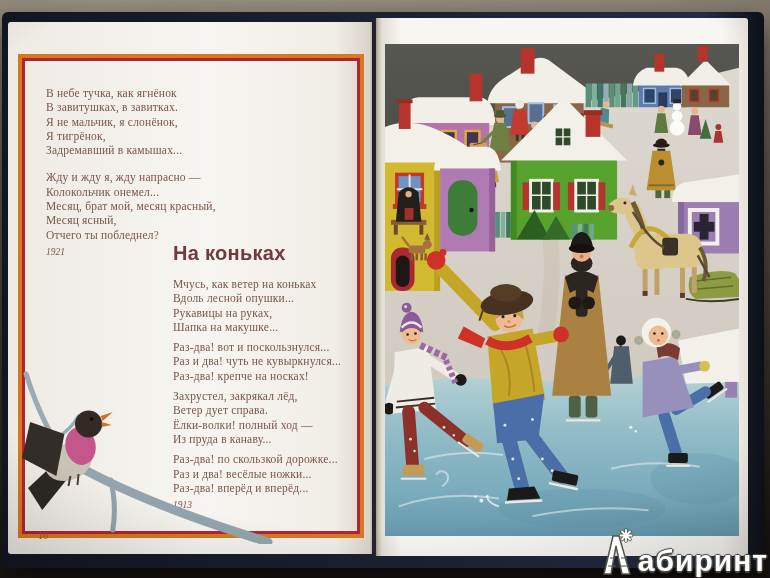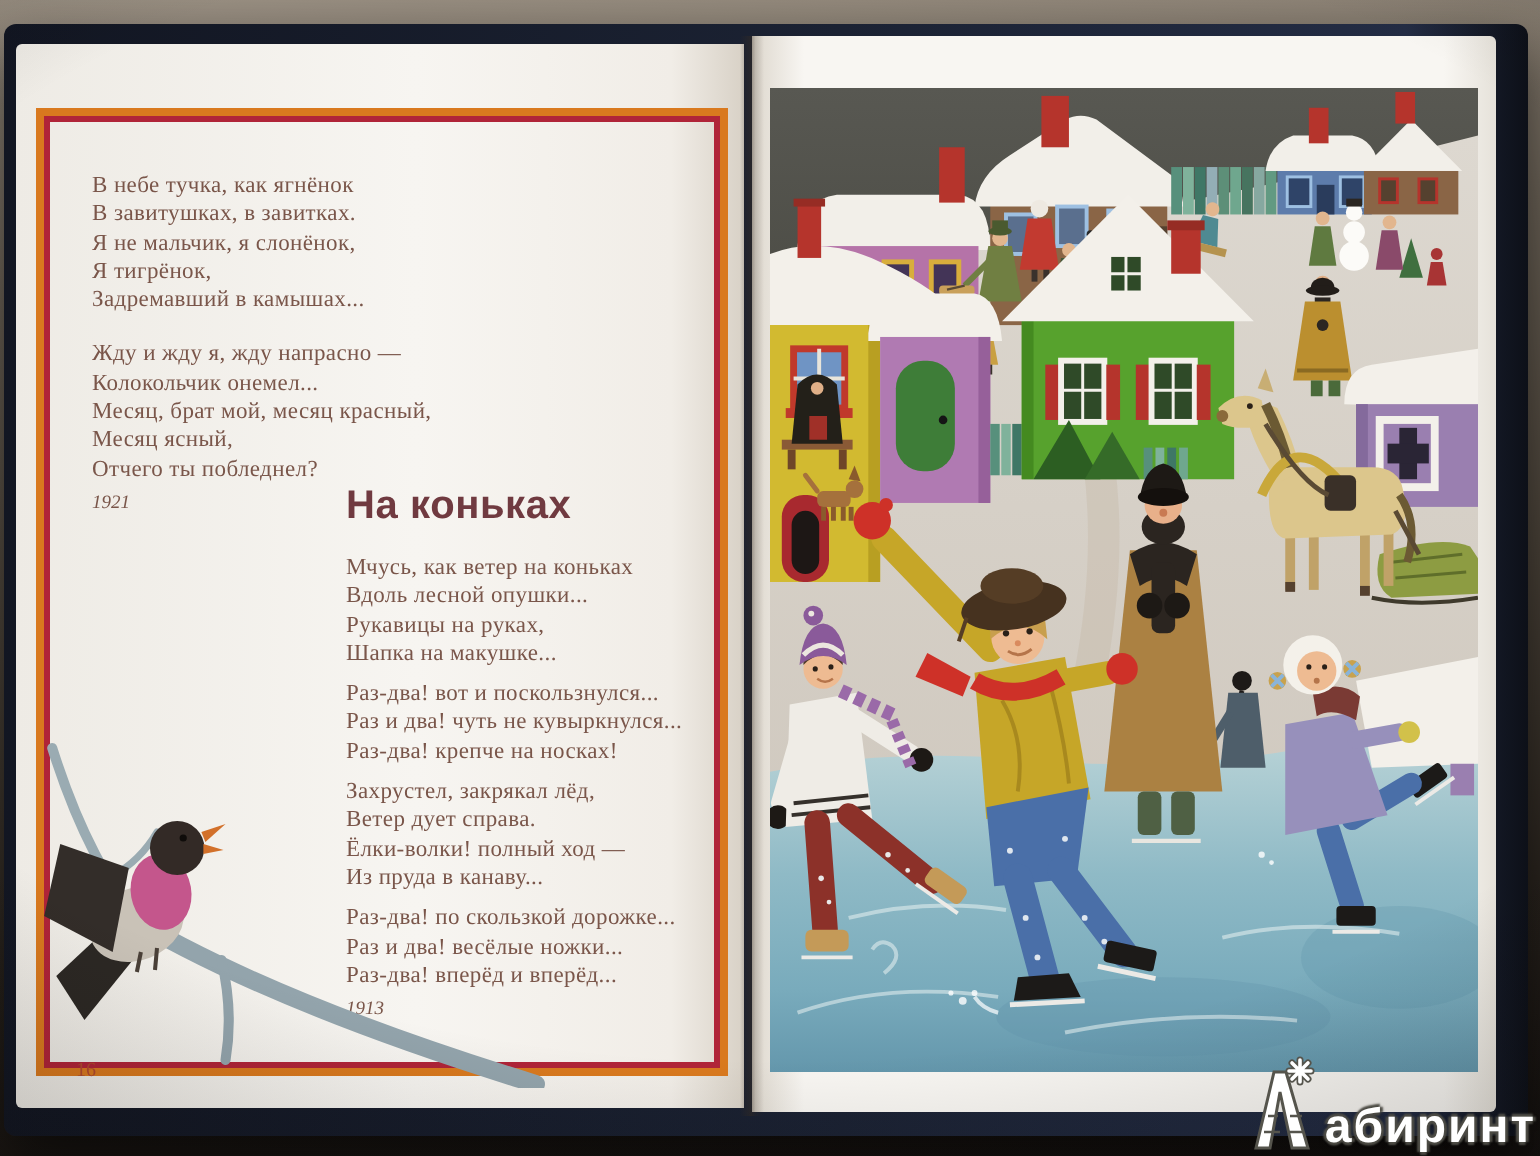--- a/index.html
+++ b/index.html
@@ -27,21 +27,21 @@
   .poem-line{font-size:11.5px;line-height:14.3px;color:var(--body_text,#7a564a);letter-spacing:.2px;white-space:nowrap;}
   .poem-1 .poem-line:empty{height:13px;}
   .poem-2 .poem-line:empty{height:6px;}
   .poem-title{font-family:"Liberation Sans",sans-serif;font-size:20px;font-weight:700;
     color:var(--heading_color,#703a40);margin:0 0 12px 0;letter-spacing:.3px;}
   .poem-date{font-style:italic;font-size:9.5px;color:var(--body_text,#7a564a);margin-top:5px;}
   .page-number{position:absolute;left:30px;top:508px;font-size:10px;color:var(--page_number_color,#b24a2e);}
   .bird{position:absolute;left:4px;top:336px;width:262px;height:186px;}
   .illustration{position:absolute;left:9px;top:26px;width:354px;height:492px;display:block;}
   .watermark{position:absolute;right:2px;bottom:2px;z-index:50;display:flex;align-items:flex-end;}
-  .wm-text{font-family:"Liberation Sans",sans-serif;font-weight:700;font-size:24px;line-height:1;
+  .wm-text{font-family:"Liberation Sans",sans-serif;font-weight:700;font-size:30px;line-height:1;
     color:var(--watermark_color,#fff);letter-spacing:1px;
     text-shadow:-1.5px 0 1px #4e4d46,1.5px 0 1px #4e4d46,0 -1.5px 1px #4e4d46,0 1.5px 1px #4e4d46,0 2px 3px rgba(0,0,0,.5);text-align:right;}
 </style>
 </head>
 <body>
 
 <div class="scene">
 
   <div class="book">
 

